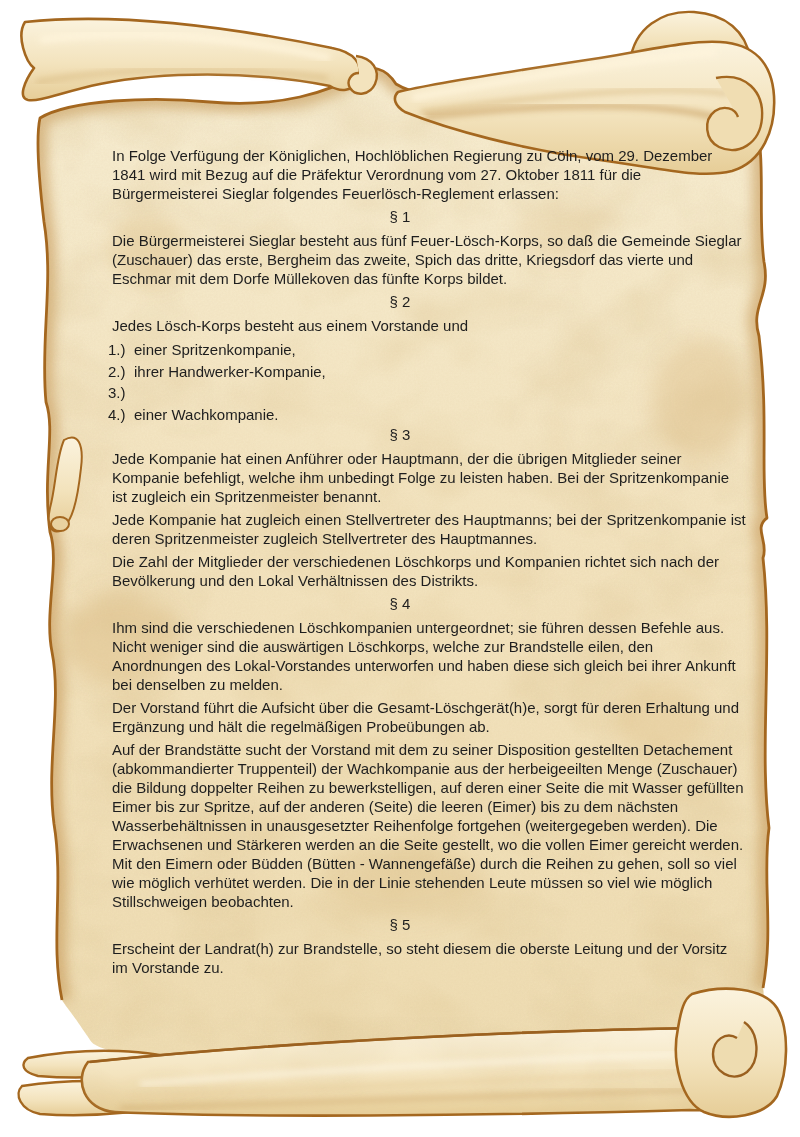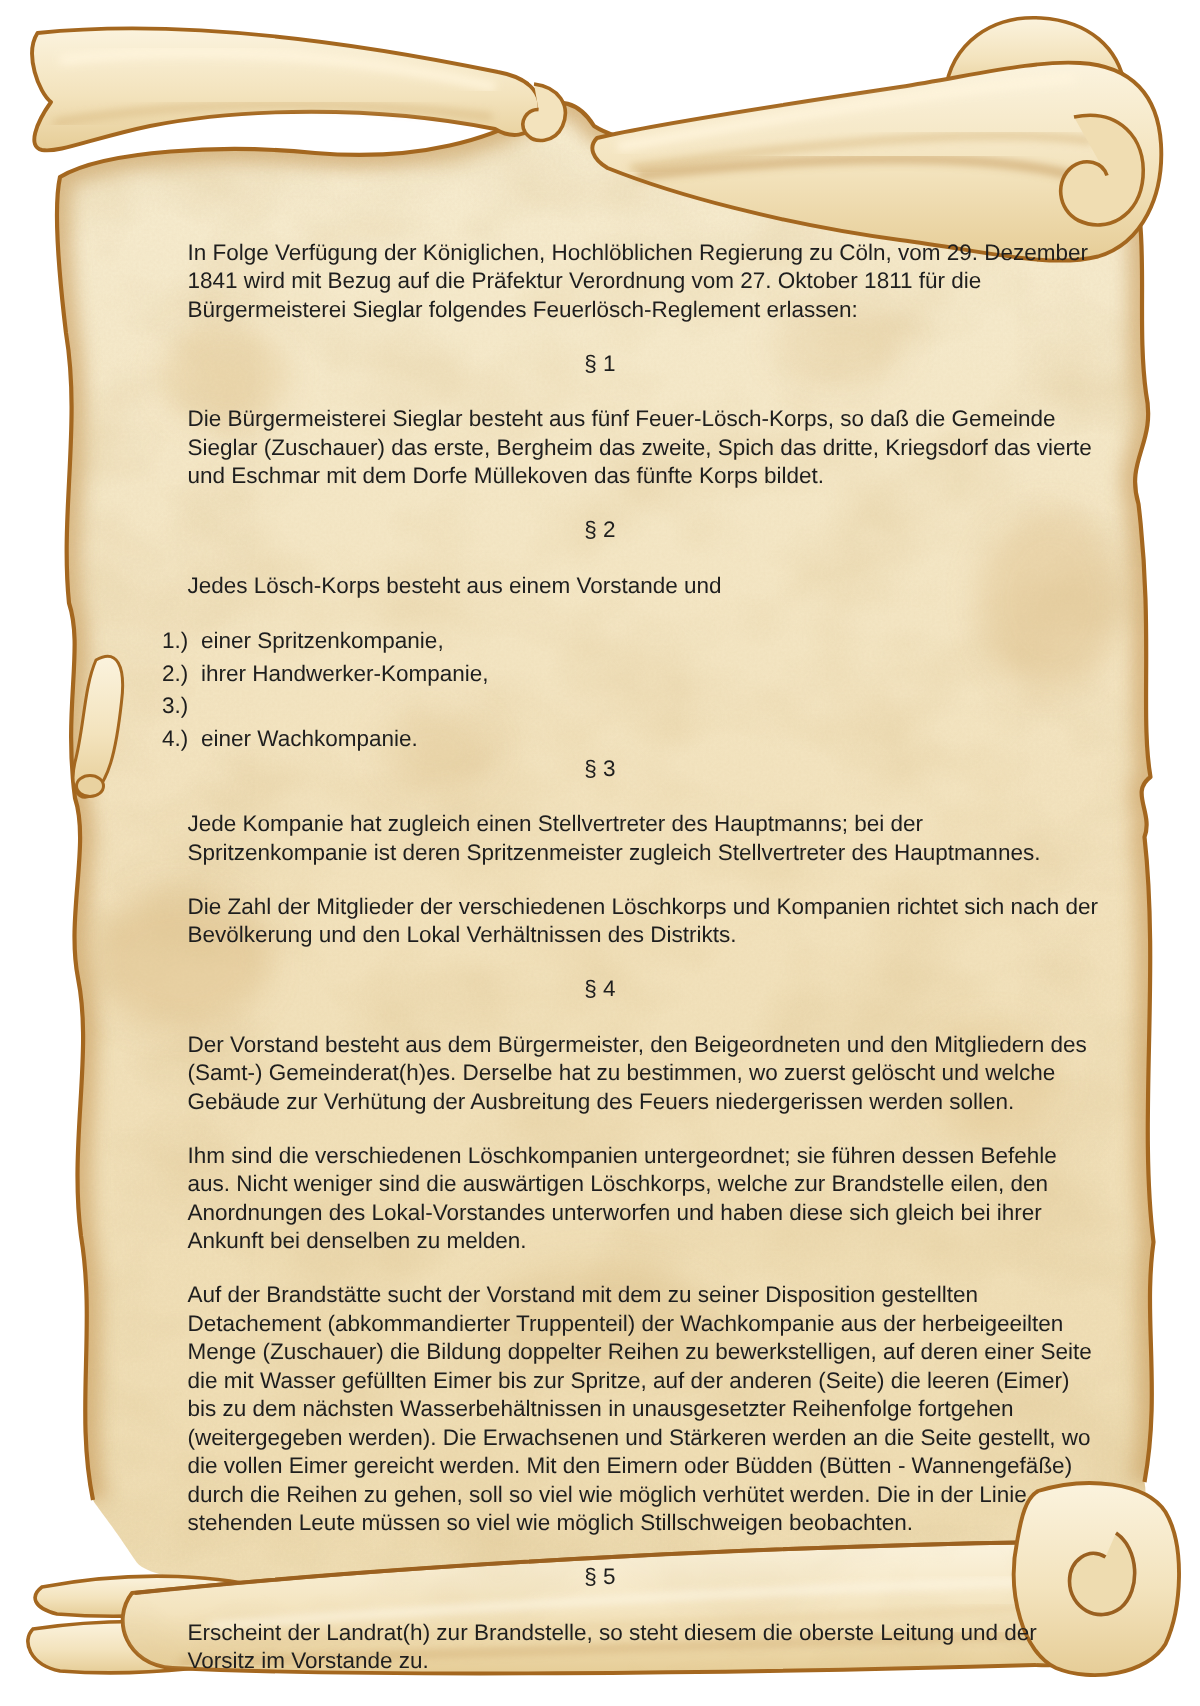--- a/index.html
+++ b/index.html
@@ -4,21 +4,21 @@
 <style>
   html,body{margin:0;padding:0;background:#ffffff;}
   body{width:800px;height:1137px;overflow:hidden;font-family:"Liberation Sans",sans-serif;}
   .stage{position:relative;width:800px;height:1137px;background:#ffffff;}
   .scroll-svg{position:absolute;left:0;top:0;width:800px;height:1137px;z-index:1;}
   .doc{
     position:absolute;left:108px;top:142px;width:642px;z-index:2;
     font-size:15px;line-height:19px;color:#1e1e1e;
     -webkit-font-smoothing:antialiased;
   }
-  .doc p{margin:17px;}
+  .doc p{margin:4px;}
   .sec-head{text-align:center;padding-right:58px;line-height:20px;}
   .list{margin:0;}
   .list .row{display:flex;line-height:21.5px;}
   .list .num{flex:0 0 26px;width:26px;}
 </style>
 </head>
 <body>
 
 <div class="stage">
 
@@ -140,25 +140,26 @@
       <div class="row">
         <span class="num">3.)</span>
       </div>
       <div class="row">
         <span class="num">4.)</span>
         <span>einer Wachkompanie.</span>
       </div>
     </div>
 
     <div class="sec-head">§ 3</div>
+    <p>Jede Kompanie hat einen Anführer oder Hauptmann, der die übrigen Mitglieder seiner Kompanie befehligt, welche ihm unbedingt Folge zu leisten haben. Bei der Spritzenkompanie ist zugleich ein Spritzenmeister benannt.</p>
     <p>Jede Kompanie hat zugleich einen Stellvertreter des Hauptmanns; bei der Spritzenkompanie ist deren Spritzenmeister zugleich Stellvertreter des Hauptmannes.</p>
     <p>Die Zahl der Mitglieder der verschiedenen Löschkorps und Kompanien richtet sich nach der Bevölkerung und den Lokal Verhältnissen des Distrikts.</p>
 
     <div class="sec-head">§ 4</div>
-    <p>Der Vorstand besteht aus dem Bürgermeister, den Beigeordneten und den Mitgliedern des (Samt-) Gemeinderat(h)es. Derselbe hat zu bestimmen, wo zuerst gelöscht und welche Gebäude zur Verhütung der Ausbreitung des Feuers niedergerissen werden sollen.</p>
     <p>Ihm sind die verschiedenen Löschkompanien untergeordnet; sie führen dessen Befehle aus. Nicht weniger sind die auswärtigen Löschkorps, welche zur Brandstelle eilen, den Anordnungen des Lokal-Vorstandes unterworfen und haben diese sich gleich bei ihrer Ankunft bei denselben zu melden.</p>
+    <p>Der Vorstand führt die Aufsicht über die Gesamt-Löschgerät(h)e, sorgt für deren Erhaltung und Ergänzung und hält die regelmäßigen Probeübungen ab.</p>
     <p>Auf der Brandstätte sucht der Vorstand mit dem zu seiner Disposition gestellten Detachement (abkommandierter Truppenteil) der Wachkompanie aus der herbeigeeilten Menge (Zuschauer) die Bildung doppelter Reihen zu bewerkstelligen, auf deren einer Seite die mit Wasser gefüllten Eimer bis zur Spritze, auf der anderen (Seite) die leeren (Eimer) bis zu dem nächsten Wasserbehältnissen in unausgesetzter Reihenfolge fortgehen (weitergegeben werden). Die Erwachsenen und Stärkeren werden an die Seite gestellt, wo die vollen Eimer gereicht werden. Mit den Eimern oder Büdden (Bütten - Wannengefäße) durch die Reihen zu gehen, soll so viel wie möglich verhütet werden. Die in der Linie stehenden Leute müssen so viel wie möglich Stillschweigen beobachten.</p>
 
     <div class="sec-head">§ 5</div>
     <p>Erscheint der Landrat(h) zur Brandstelle, so steht diesem die oberste Leitung und der Vorsitz im Vorstande zu.</p>
   </div>
 
 </div>
 
 </body></html>

